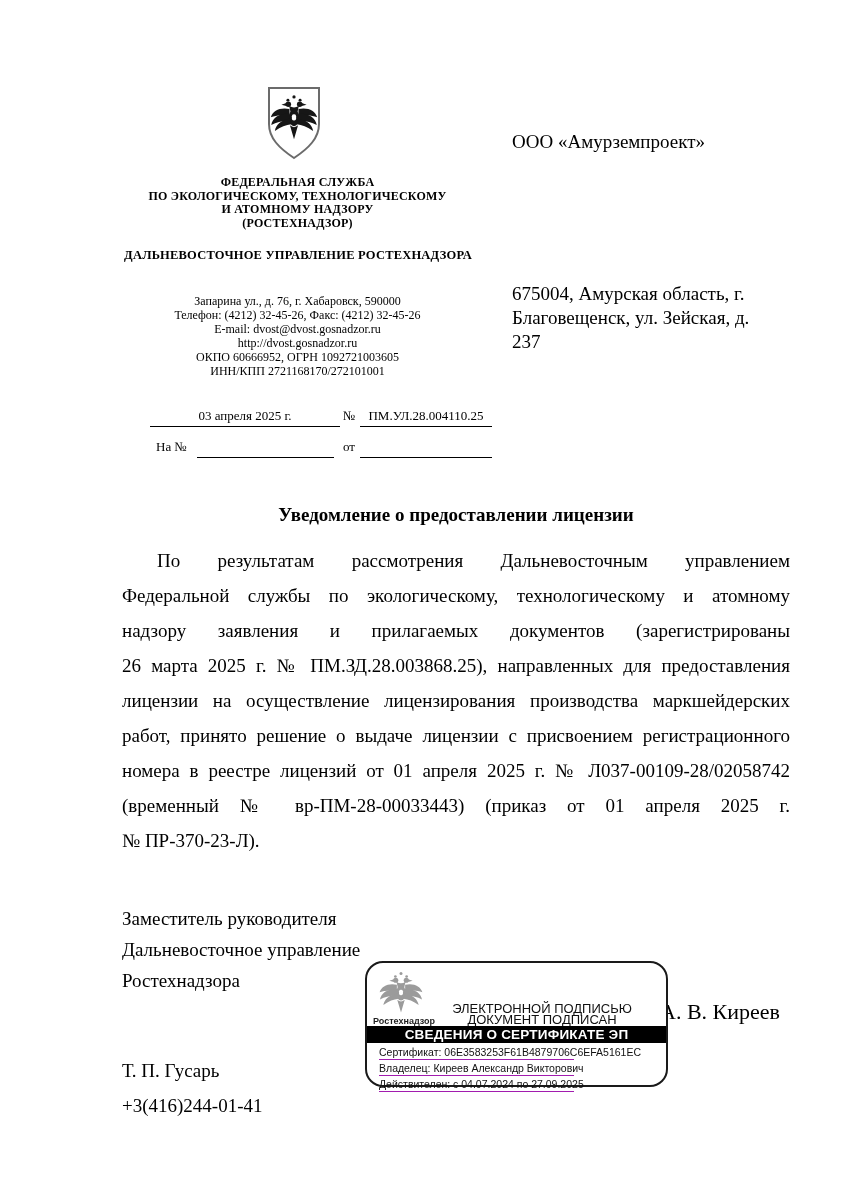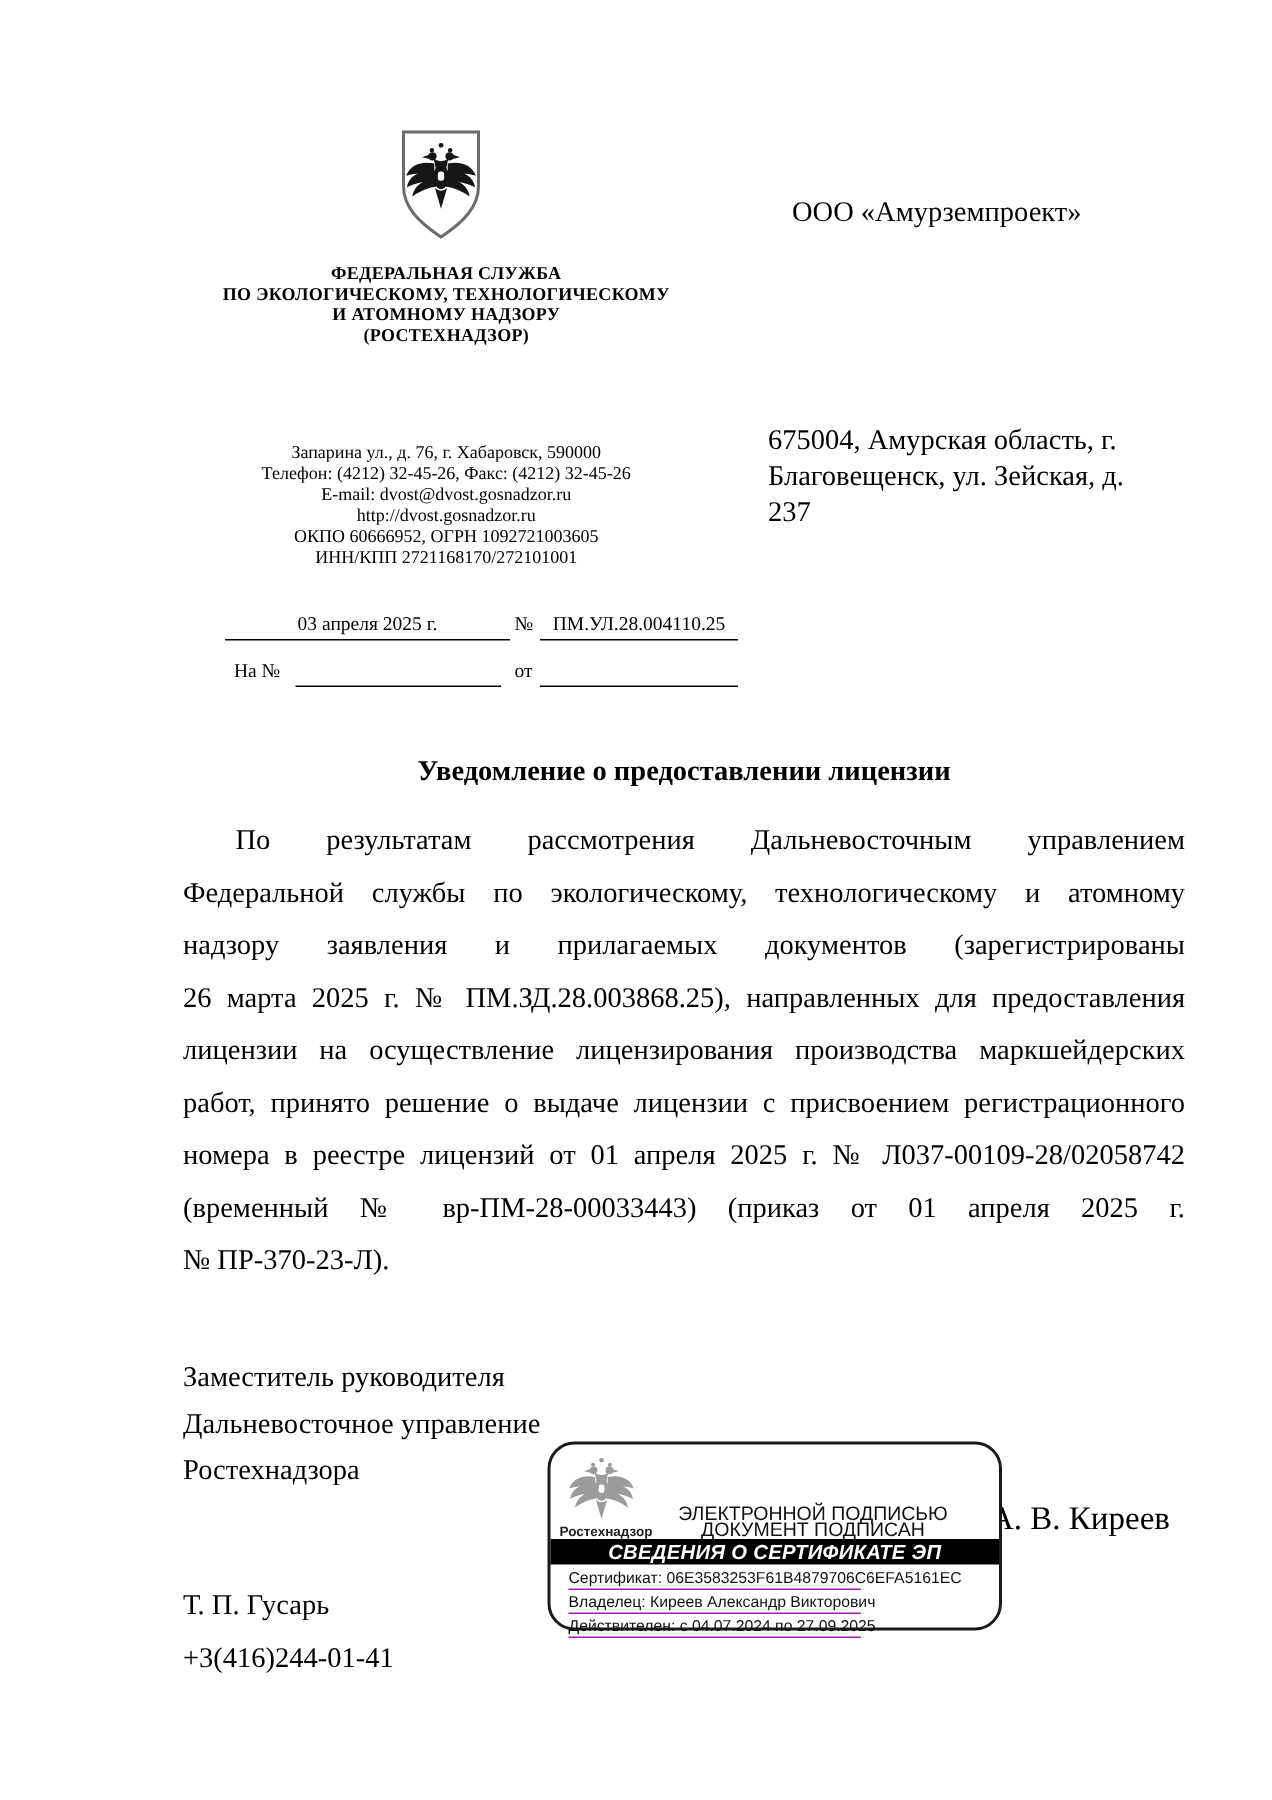--- a/index.html
+++ b/index.html
@@ -19,21 +19,21 @@
   .contacts { position:absolute; left:130px; top:294px; width:335px; text-align:center;
               font-size:12px; line-height:14px; }
 
   
   .ref-cell { position:absolute; border-bottom:1px solid #000; text-align:center;
               font-size:13px; height:20px; line-height:20px; }
   .ref-label { position:absolute; font-size:13px; line-height:20px; }
   .ref-underline { position:absolute; border-bottom:1px solid #000; height:20px; }
 
   
-  .addr-name { position:absolute; left:512px; top:131px; font-size:19px;margin-left:16px; }
+  .addr-name { position:absolute; left:512px; top:131px; font-size:19px; }
   .addr-block { position:absolute; left:512px; top:282px; width:285px;
                 font-size:19px; line-height:24px; }
 
   
   .doc-title { position:absolute; left:122px; top:504px; width:668px; text-align:center;
                font-weight:bold; font-size:19px; }
   .body-text { position:absolute; left:122px; top:543px; width:668px; font-size:19px; }
   .body-line { height:35px; line-height:35px; text-align:justify; text-align-last:justify;
                overflow:hidden; }
   .body-line.first { text-indent:35px; }
@@ -49,21 +49,21 @@
            font-family:"Liberation Sans","DejaVu Sans",sans-serif; box-sizing:border-box; }
   .stamp-eagle { position:absolute; left:10px; top:7px; width:48px; height:46px; }
   .stamp-caption { position:absolute; left:0; top:53px; width:74px; text-align:center;
                    font-size:9px; font-weight:bold; color:#1f1f1f; }
   .stamp-line1 { position:absolute; left:64px; top:12px; width:222px; text-align:center;
                  font-size:13px; color:#111;margin-top:37px; }
   .stamp-line2 { position:absolute; left:64px; top:38px; width:222px; text-align:center;
                  font-size:13px; color:#111; }
   .stamp-band { position:absolute; left:0; right:0; top:63px; height:17px; background:#000;
                 color:#fff; font-weight:bold; font-size:13.5px; text-align:center;
-                line-height:17px; letter-spacing:.2px;font-style:italic; }
+                line-height:17px; letter-spacing:.2px; }
   .stamp-rows { position:absolute; left:12px; top:81px; right:12px; }
   .stamp-row { font-size:10.5px; color:#111; line-height:13px; padding-top:2px;
                height:13px; border-bottom:1px solid #a21caf; width:195px; white-space:nowrap; }
 
   
   .executor { position:absolute; left:122px; top:1060px; font-size:19px; }
   .phone { position:absolute; left:122px; top:1095px; font-size:19px; }
 </style>
 </head>
 <body>
@@ -97,20 +97,21 @@
     <use href="#dbl-eagle" x="6" y="6" width="52" height="52" fill="#161616"></use>
   </svg>
 
   <div class="agency">
     <div>ФЕДЕРАЛЬНАЯ СЛУЖБА</div>
     <div>ПО ЭКОЛОГИЧЕСКОМУ, ТЕХНОЛОГИЧЕСКОМУ</div>
     <div>И АТОМНОМУ НАДЗОРУ</div>
     <div>(РОСТЕХНАДЗОР)</div>
   </div>
 
+  <div class="division">ДАЛЬНЕВОСТОЧНОЕ УПРАВЛЕНИЕ РОСТЕХНАДЗОРА</div>
 
   <div class="contacts">
     <div>Запарина ул., д. 76, г. Хабаровск, 590000</div>
     <div>Телефон: (4212) 32-45-26, Факс: (4212) 32-45-26</div>
     <div>E-mail: dvost@dvost.gosnadzor.ru</div>
     <div>http://dvost.gosnadzor.ru</div>
     <div>ОКПО 60666952,  ОГРН 1092721003605</div>
     <div>ИНН/КПП 2721168170/272101001</div>
   </div>
 

